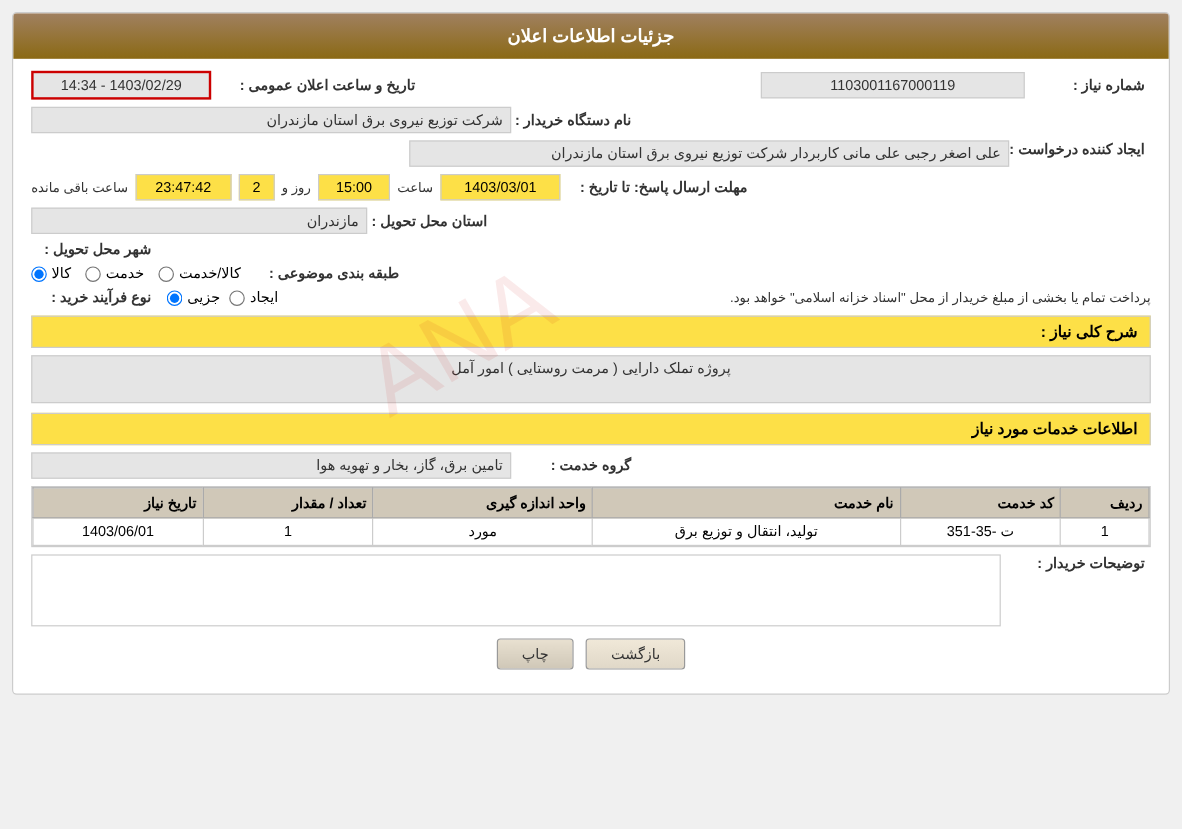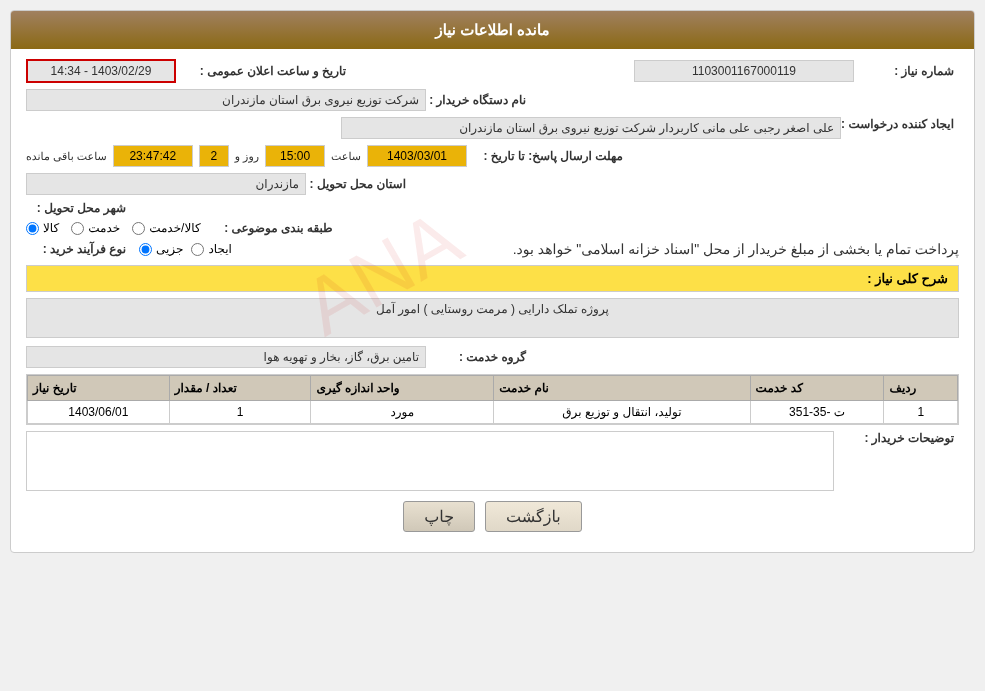--- a/index.html
+++ b/index.html
@@ -59,21 +59,21 @@
       display: flex;
       align-items: center;
       justify-content: flex-end;
       margin-bottom: 6px;
       gap: 6px;
     }
     .date-field {
       border: 1px solid #ccc;
       padding: 3px 6px;
       min-height: 22px;
-      background: #eab308;
+      background: #fde047;
       text-align: center;
     }
     .small-label {
       font-size: 11px;
       color: #333;
     }
     .section-header {
       background: #fde047;
       border: 1px solid #ccc;
       padding: 5px 10px;
@@ -98,39 +98,39 @@
       margin: 0;
     }
     .purchase-type-row {
       display: flex;
       align-items: center;
       justify-content: flex-end;
       margin-bottom: 6px;
       gap: 8px;
     }
     .purchase-note {
-      font-size: 14px;
+      font-size: 11px;
       color: #333;
       flex: 1;
       text-align: right;
     }
     .table-container {
       margin: 6px 0;
       border: 1px solid #ccc;
     }
     table {
       width: 100%;
       border-collapse: collapse;
       font-size: 12px;
     }
     table th {
       background: #d0c8b8;
       border: 1px solid #aaa;
       padding: 5px;
-      text-align: left;
+      text-align: right;
       font-weight: bold;
     }
     table td {
       border: 1px solid #ccc;
       padding: 4px 6px;
       text-align: center;
     }
     .tozihat-row {
       display: flex;
       align-items: flex-start;
@@ -149,21 +149,21 @@
       justify-content: center;
       gap: 10px;
       margin-top: 10px;
       margin-bottom: 10px;
     }
     .btn {
       padding: 5px 20px;
       border: 1px solid #999;
       border-radius: 3px;
       cursor: pointer;
-      font-size: 16px;
+      font-size: 12px;
       font-family: Tahoma, Arial, sans-serif;
     }
     .btn-print {
       background: linear-gradient(to bottom, #e8e0d0, #d0c8b8);
       color: #333;
     }
     .btn-back {
       background: linear-gradient(to bottom, #f0e8d8, #e0d8c8);
       color: #333;
     }
@@ -196,21 +196,21 @@
       min-width: 100px;
     }
   </style>
 </head>
 <body>
 
 <div class="page-container">
   <div class="main-card relative-container">
     <div class="watermark">ANA</div>
 
-    <div class="card-header">مانده اطلاعات نیاز</div>
+    <div class="card-header">جزئیات اطلاعات اعلان</div>
 
     <div class="card-body">
 
       <div class="flexi">
         <span class="label">شماره نیاز :</span>
         <div class="value-box medium" style="direction:ltr;text-align:center;min-width:220px;">1103001167000119</div>
         <span style="flex:1;"></span>
 
         <span class="label" style="min-width:170px;">تاریخ و ساعت اعلان عمومی :</span>
         <div class="value-box" style="min-width:150px;text-align:center;border:2px solid #cc0000;">1403/02/29 - 14:34</div>
@@ -277,20 +277,23 @@
         <span class="label" style="min-width:100px;">نوع فرآیند خرید :</span>
       </div>
 
       <div class="section-header">
         <span>شرح کلی نیاز :</span>
       </div>
       <div style="margin-bottom:8px;">
         <div class="value-box" style="min-height:40px;width:100%;text-align:center;">پروژه تملک دارایی ( مرمت روستایی ) امور آمل</div>
       </div>
 
+      <div class="section-header">
+        <span>اطلاعات خدمات مورد نیاز</span>
+      </div>
 
       <div class="flexi">
         <span class="label">گروه خدمت :</span>
         <div class="value-box wide">تامین برق، گاز، بخار و تهویه هوا</div>
       </div>
 
       <div class="table-container">
         <table>
           <thead>
             <tr>

